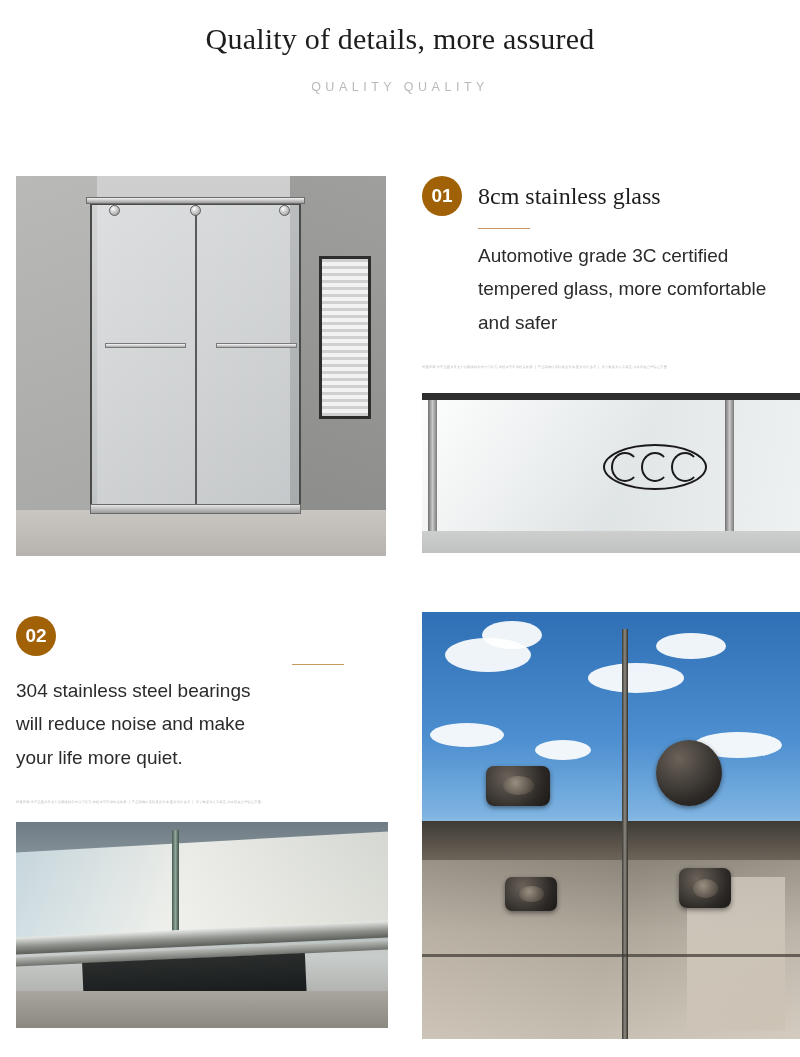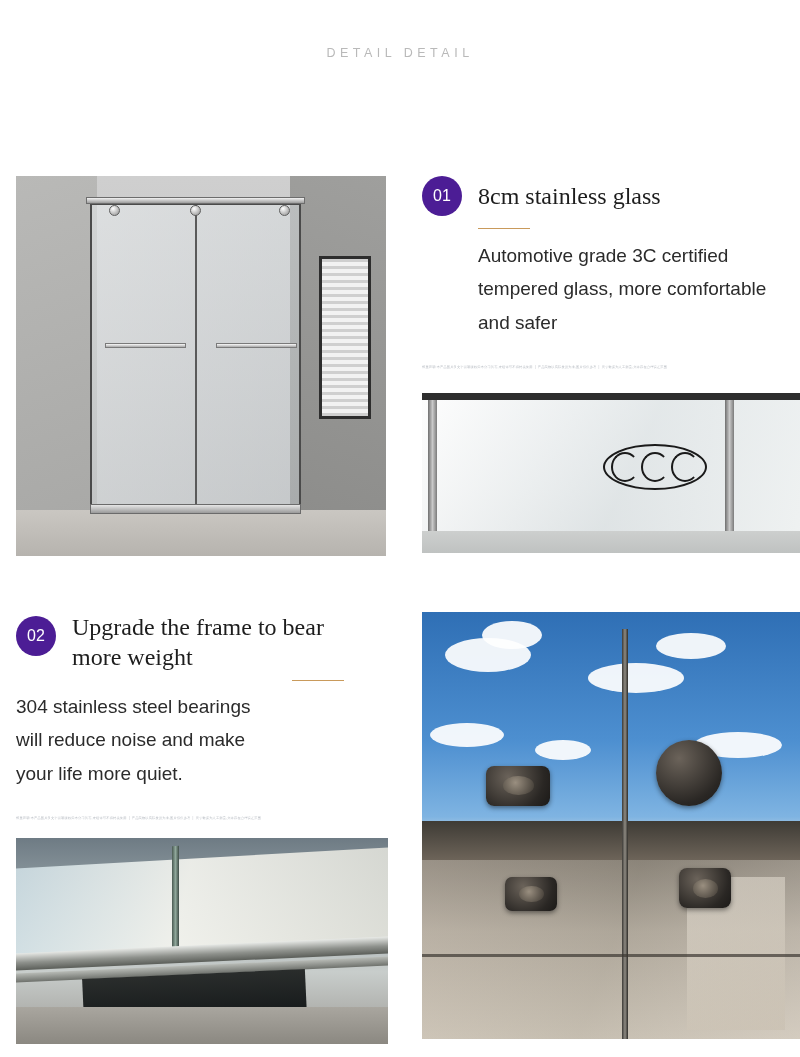--- a/index.html
+++ b/index.html
@@ -63,24 +63,24 @@
     top: 0;
     width: 378px;
     height: 380px;
   }
 
   
   .badge {
     width: 40px;
     height: 40px;
     border-radius: 50%;
-    background: #4c1d95;
+    background: #a16207;
     color: #fff;
-    font-size: 16px;
-    font-weight: normal;
+    font-size: 19px;
+    font-weight: bold;
     display: flex;
     align-items: center;
     justify-content: center;
     font-family: "Liberation Sans", sans-serif;
     flex: 0 0 auto;
   }
   .row-head {
     display: flex;
     align-items: center;
     gap: 16px;
@@ -332,21 +332,22 @@
   }
   .psky-tile {
     position: absolute; right: 4%; top: 62%; width: 26%; height: 36%;
     background: linear-gradient(160deg, rgba(236,230,219,0.55), rgba(198,188,172,0.45));
   }
 </style>
 </head>
 <body>
 
 <div class="header">
-  <div class="subtitle">DETAIL DETAIL</div>
+  <h1>Quality of details, more assured</h1>
+  <div class="subtitle">QUALITY QUALITY</div>
 </div>
 
 <div class="section sec1">
 
   <div class="sec1-left img">
     <div class="photo-shower">
       <div class="ps-wall-left"></div>
       <div class="ps-wall-right"></div>
       <div class="ps-floor"></div>
       <div class="ps-frame-art"></div>
@@ -388,21 +389,20 @@
       </div>
     </div>
   </div>
 </div>
 
 <div class="section sec2">
 
   <div class="sec2-left">
     <div class="row-head" style="align-items:flex-start;">
       <div class="badge" style="margin-top:4px;">02</div>
-      <div class="head-title" style="max-width:258px;">Upgrade the frame to bear more weight</div>
     </div>
     <div style="padding-left:0px; margin-top:18px; position:relative;">
       <div class="rule" style="position:absolute; right:44px; top:-22px;"></div>
       <div class="body-text" style="width:250px;">304 stainless steel bearings will reduce noise and make your life more quiet.</div>
     </div>
 
     <div class="tiny-legal" style="margin-top:26px; height:18px; width:372px;">郑重声明:本产品图片及文字说明版权归本公司所有,未经许可不得转载使用 | 产品实物以实际发货为准,图片仅供参考 | 尺寸数据为人工测量,允许存在合理误差范围</div>
 
     <div class="img" style="margin-top:4px; width:372px; height:206px;">
       <div class="photo-rail">

